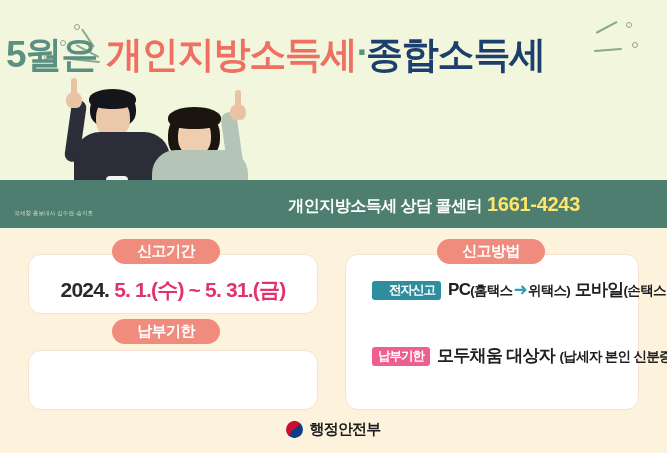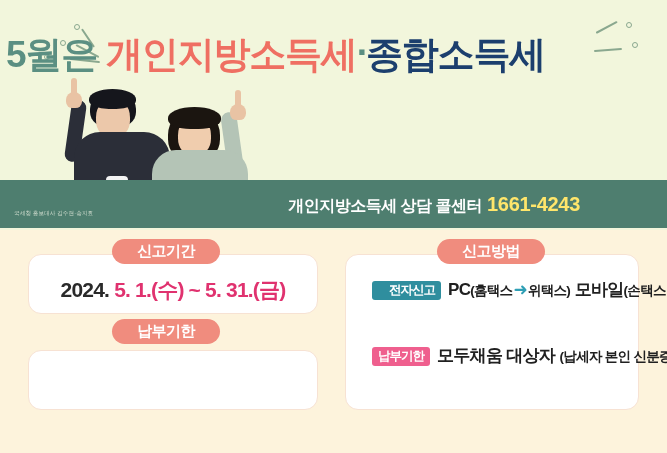--- a/index.html
+++ b/index.html
@@ -379,15 +379,22 @@
 
   <div class="method-row row-v">
     <span class="tag tag-v">납부기한</span>
     <span class="m-texts">
       <span class="m-main">모두채움 대상자</span>
       <span class="m-note">(납세자 본인 신분증 지참)</span>
     </span>
   </div>
 
   <div class="footer">
+    <div class="logo">
+      <span class="taegeuk">
+          <span class="tg-red"></span>
+          <span class="tg-blue"></span>
+        </span>
+      <span class="logo-name">행정안전부</span>
+    </div>
   </div>
 
 </div>
 
 </body></html>

